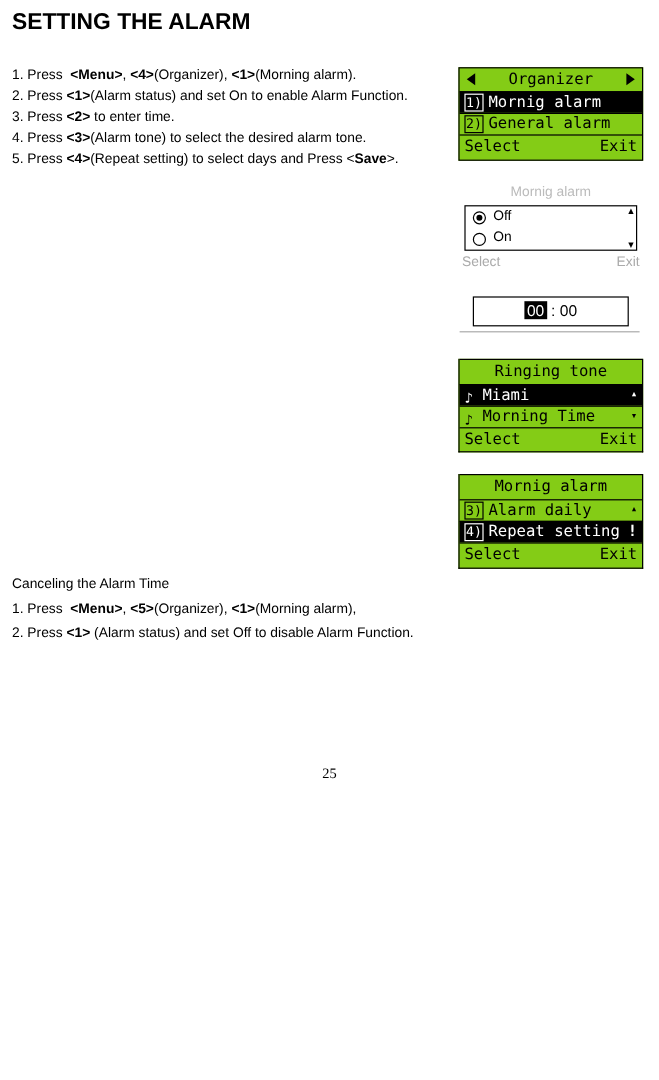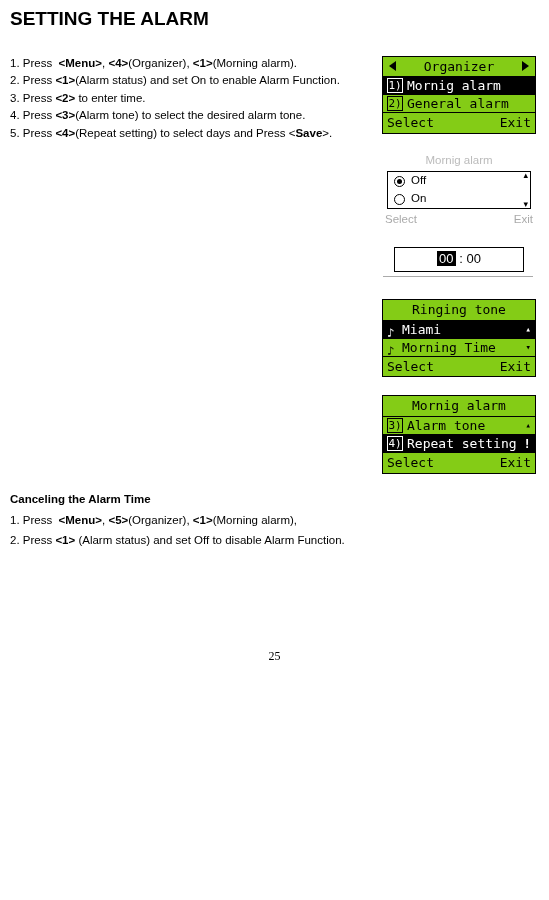--- a/index.html
+++ b/index.html
@@ -117,21 +117,21 @@
 
   .note-icon {
     width:11px; height:11px;
     display:inline-block;
     position:relative;
   }
   .note-icon::before {
     content:"♪"; font-size:12px; line-height:11px;
   }
 
-  .section2-title { font-weight: bold; margin-top: 18px; margin-bottom: 6px; }
+  .section2-title { font-weight: normal; margin-top: 6px; margin-bottom: 6px; }
   .sec2-steps div { margin-bottom: 4px; }
 
   .page-num {
     text-align: center;
     font-family: "Times New Roman", serif;
     font-size: 12px;
     margin-top: 100px;
   }
 
   .excl {
@@ -224,21 +224,21 @@
         <span>Exit</span>
       </div>
     </div>
 
     <div class="phone-screen" style="border-top:none">
       <div class="ps-header" style="border-top:1px solid #000">
         <span>Mornig alarm</span>
       </div>
       <div class="ps-line">
         <span class="num">3)</span>
-        <span>Alarm tone</span>
+        <span>Alarm daily</span>
         <span style="margin-left:auto; font-size:9px;">▴</span>
       </div>
       <div class="ps-line inverse">
         <span class="num">4)</span>
         <span>Repeat setting</span>
         <span class="excl" style="margin-left:auto;">!</span>
       </div>
       <div class="ps-softkeys">
         <span>Select</span>
         <span>Exit</span>

